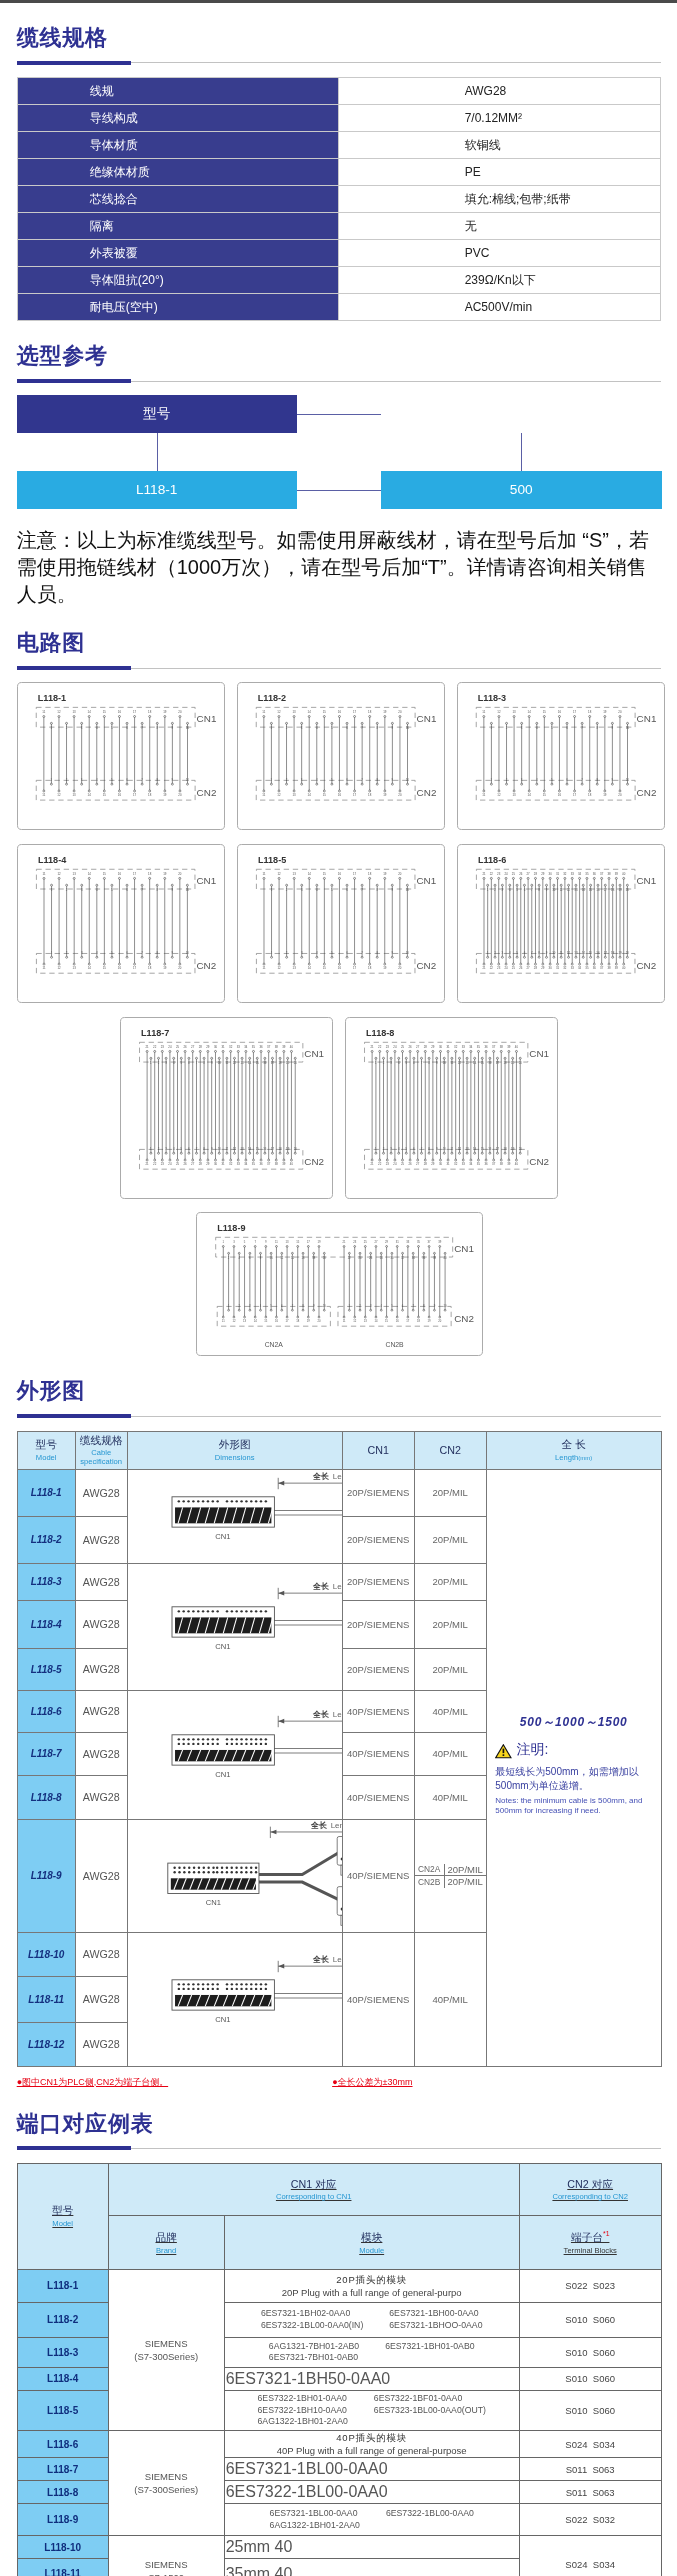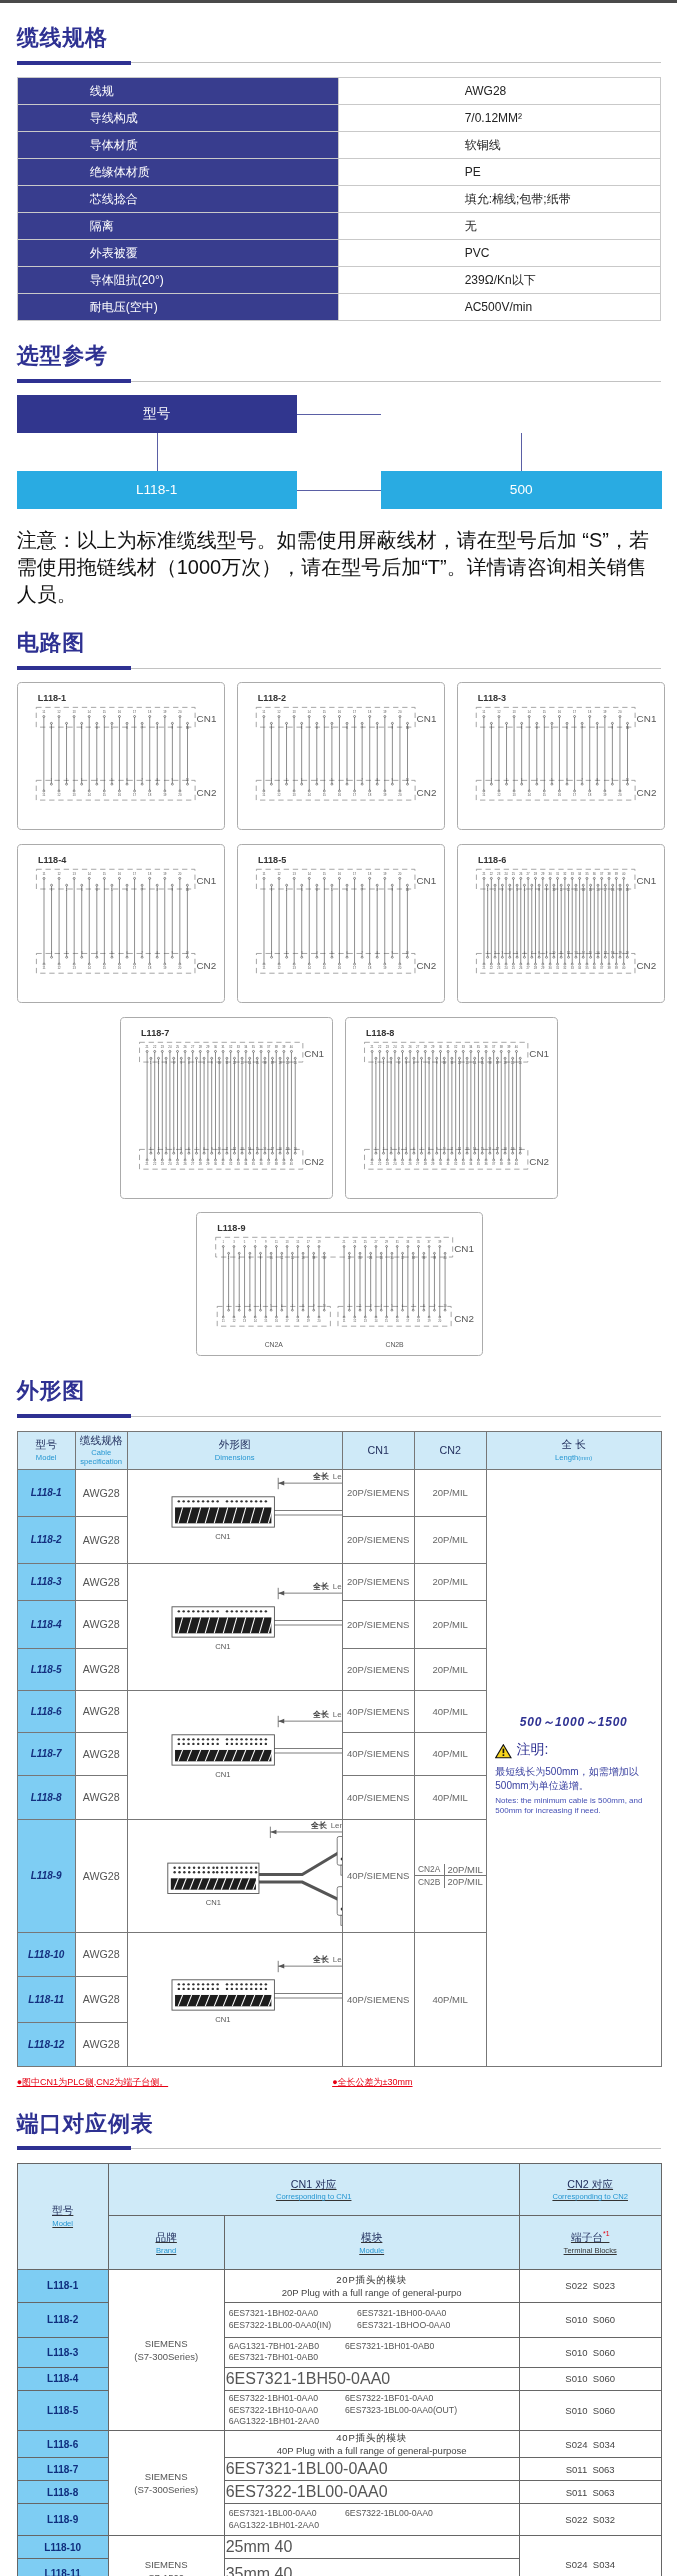--- a/index.html
+++ b/index.html
@@ -53,21 +53,21 @@
   .cn2split .d{font-size:9.5px;}
   
   .port-table{width:644px;table-layout:fixed;border:1.5px solid #444;}
   .port-table th,.port-table td{border:0.8px solid #666;}
   .port-table th{background:#cfeaf8;font-weight:normal;padding:14px 0;text-decoration:underline;}
   .port-model{background:#7ecdf3;font-weight:bold;font-size:10px;color:#0f2e7e;text-align:center;}
   .port-brand{font-size:9.5px;color:#555;text-align:center;line-height:13px;}
   .mod-zh{font-size:9.5px;color:#333;text-align:center;letter-spacing:0.8px;}
   .mod-en{font-size:9.5px;color:#444;text-align:center;}
   .mod-plain{font-size:16px;color:#555;text-align:left;}
-  .mod-cols{display:flex;justify-content:flex-start;gap:26px;padding:1.5px 3px;}
+  .mod-cols{display:flex;justify-content:center;gap:26px;padding:1.5px 3px;}
   .mod-col{font-size:8.7px;color:#555;line-height:11.4px;text-align:left;}
   .tb{font-size:9.5px;color:#444;text-align:center;white-space:pre;line-height:15px;}
   .red{color:#e60012;}
   sup.red{font-size:6.8px;}
 </style>
 </head>
 <body>
 
 <div class="topbar"></div>
 

